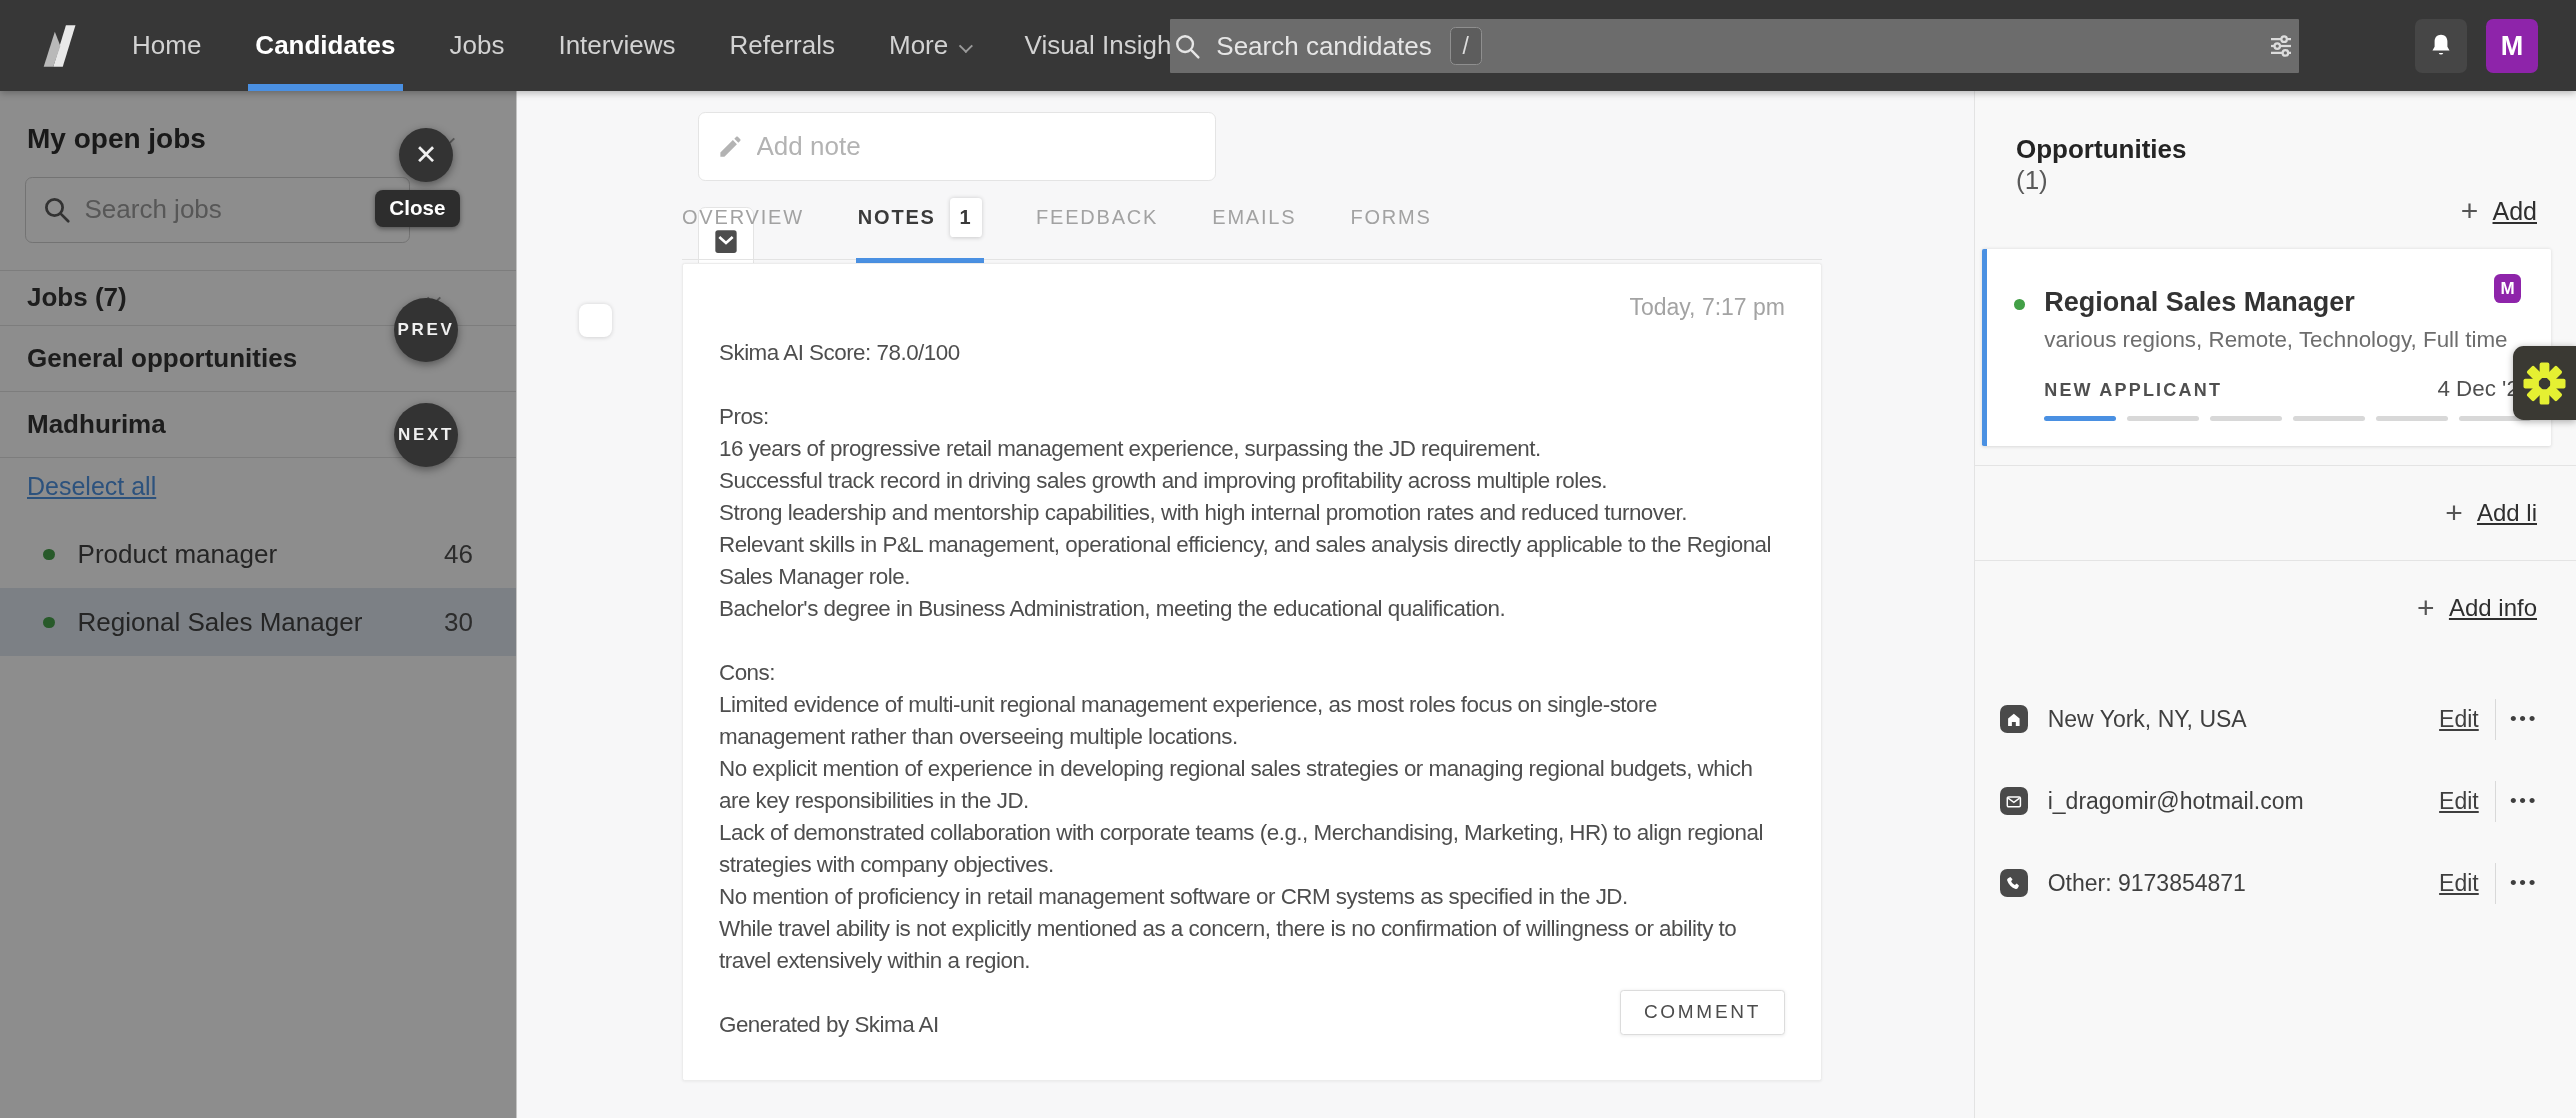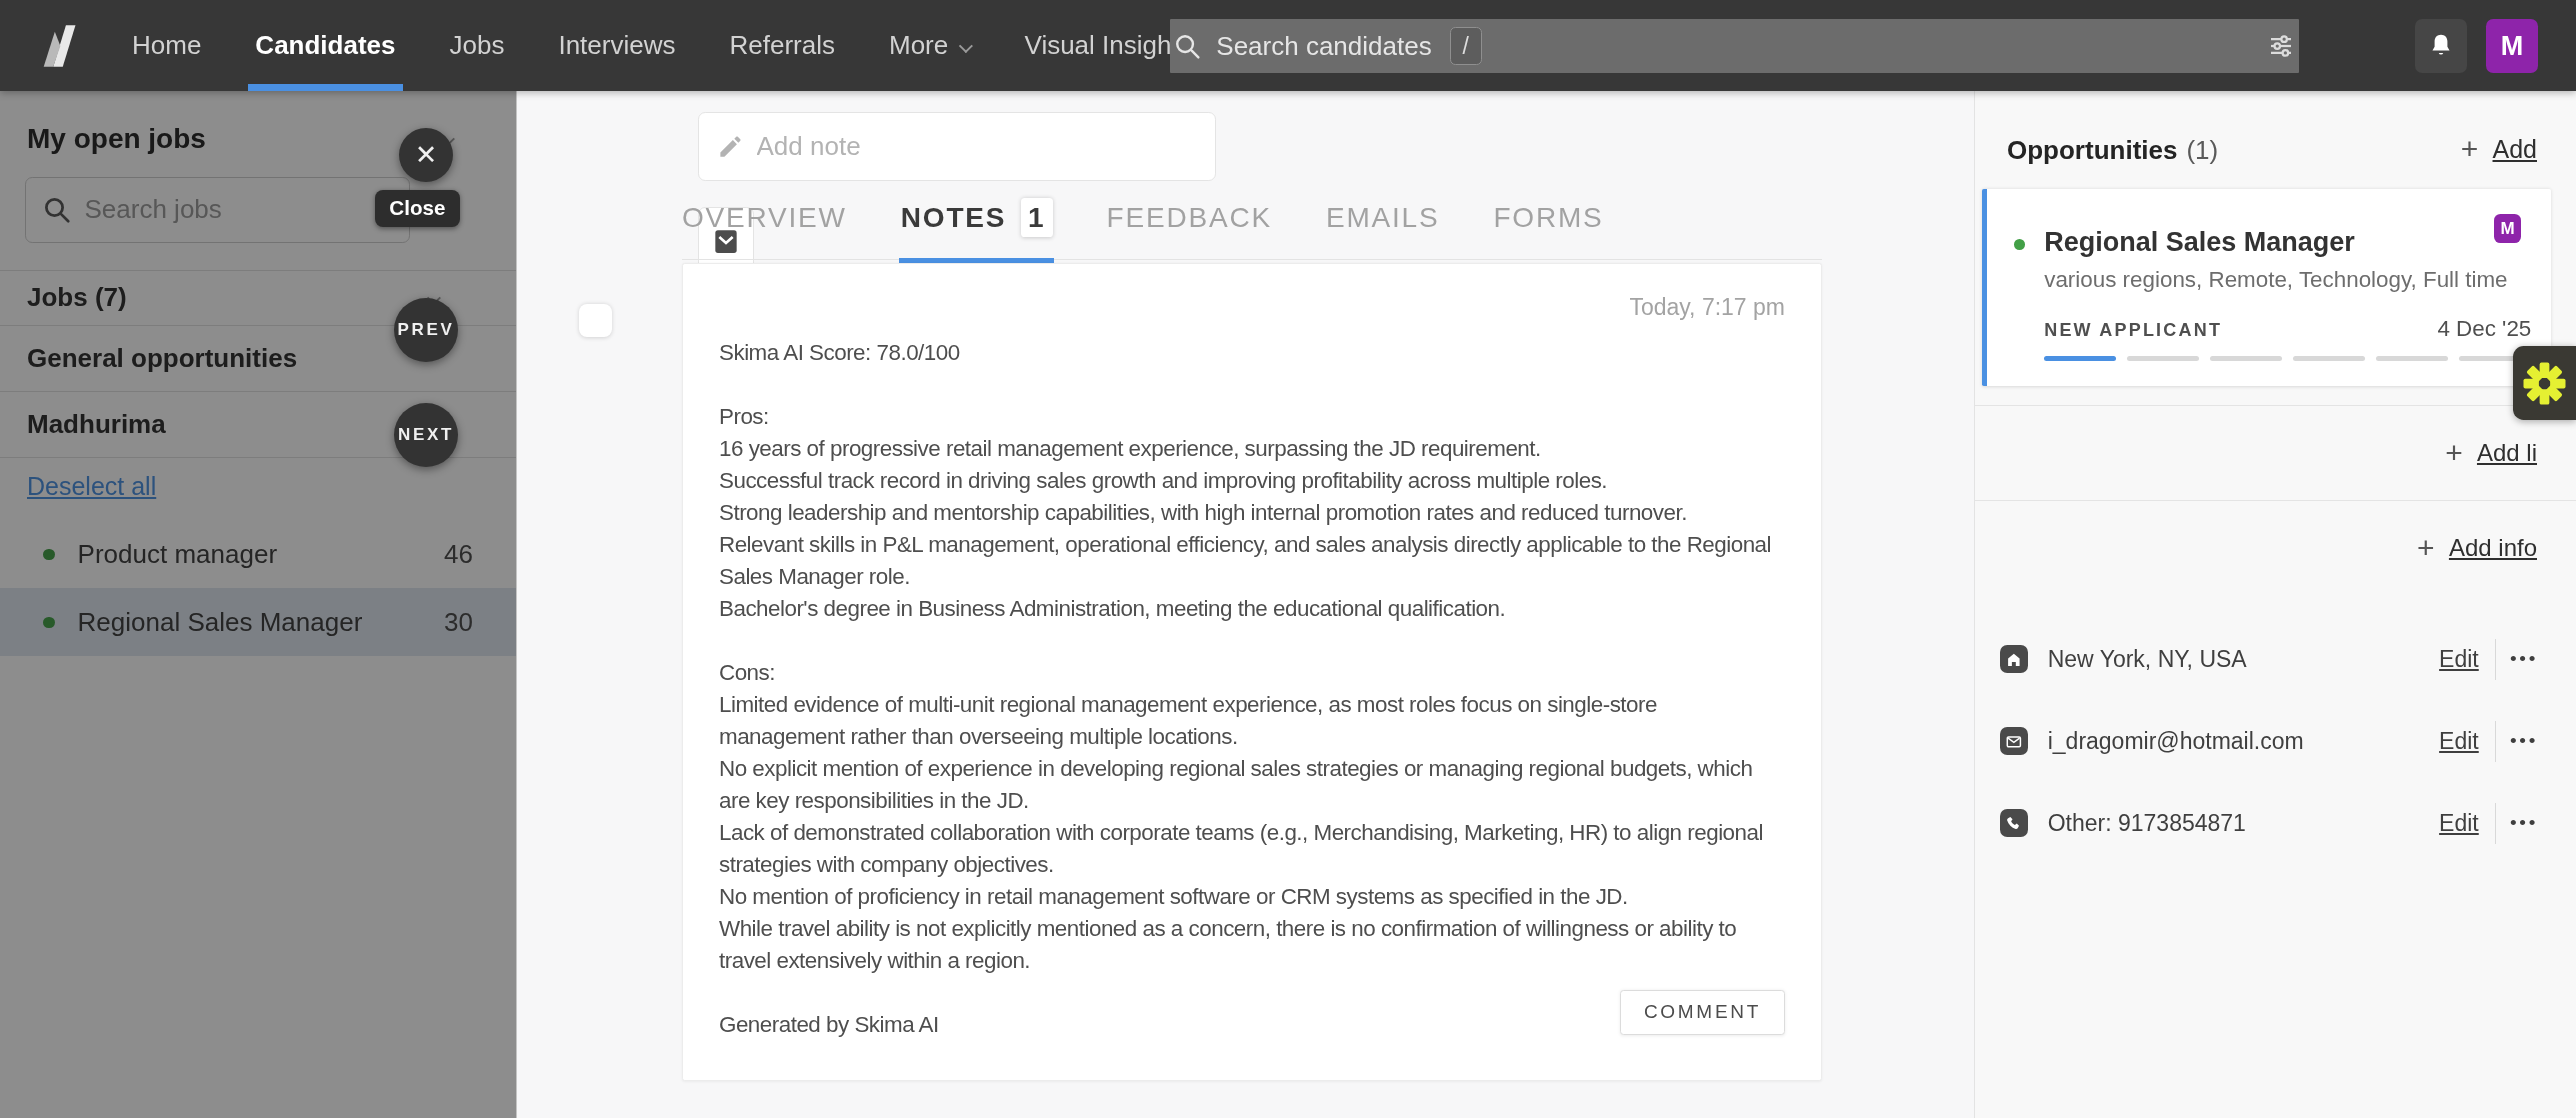--- a/index.html
+++ b/index.html
@@ -78,21 +78,21 @@
               display:flex; align-items:center; justify-content:center; color:#4c4c4c; cursor:pointer; }
   .tool-btn.dots { font-size:19.7px; letter-spacing:1.8px; color:#555; }
   .stage-btn { position:relative; width:226px; height:69px; background:#fff; border:0.9px solid #e4e4e4;
                border-radius:7.2px; display:flex; align-items:center; justify-content:center; gap:19.7px; cursor:pointer; }
   .stage-btn .lbl { font-size:21.5px; font-weight:bold; letter-spacing:2.7px; color:#4f4f4f; }
   .stage-track { position:absolute; left:32px; bottom:11.6px; width:161px; height:4.5px; background:#d9d9d9; border-radius:2.7px; }
   .stage-fill { height:4.5px; background:#4a90e2; border-radius:2.7px; }
 
   .tabs { position:absolute; left:164px; top:107px; width:1140px; border-bottom:1.8px solid #e3e3e3;
           display:flex; gap:54px; padding-bottom:21.5px; }
-  .tab { position:relative; display:flex; align-items:center; gap:14.3px; font-size:28px; letter-spacing:1.8px;
+  .tab { position:relative; display:flex; align-items:center; gap:14.3px; font-size:20px; letter-spacing:1.8px;
          color:#a2a2a2; cursor:pointer; }
   .tab.active { color:#3a3a3a; font-weight:bold; }
   .tab.active::after { content:""; position:absolute; left:-1.8px; right:-1.8px; bottom:-28px; height:7.2px; background:#4a90e2; }
   .tab-badge { background:#ffffff; box-shadow:0 0.9px 4.5px rgba(0,0,0,.18); border-radius:3.6px; width:32px; height:39px;
                display:flex; align-items:center; justify-content:center; color:#3a3a3a; font-weight:bold; }
 
   .note-avatar { position:absolute; left:61px; top:213px; width:33px; height:33px; background:#ffffff;
                  border-radius:8px; box-shadow:0 0.9px 4.5px rgba(0,0,0,.15); }
   .note-card { position:absolute; left:164px; top:172px; width:1140px; height:818px; background:#ffffff;
                border:0.9px solid #ececec; border-radius:2.7px; box-shadow:0 0.9px 2.7px rgba(0,0,0,.05);
@@ -100,21 +100,21 @@
   .note-date { text-align:right; font-size:23px; color:#a3a3a3; }
   .note-body { margin-top:16px; font-size:22.4px; letter-spacing:-0.5px; line-height:32px; color:#4e4e4e;
                white-space:pre-line; width:1069px; }
   .comment-btn { position:absolute; right:36px; bottom:45px; background:#ffffff; border:0.9px solid #dcdcdc;
                  border-radius:3.6px; padding:10.7px 23px; font-size:19px; letter-spacing:2.7px; color:#4c4c4c;
                  box-shadow:0 0.9px 3.6px rgba(0,0,0,.08); cursor:pointer; font-family:Liberation Sans, sans-serif; }
 
   
   .rightpanel { position:absolute; left:1974px; top:91px; width:602px; height:1028px; background:#f8f8f8;
                 border-left:0.9px solid #e3e3e3; }
-  .opp-header { display:flex; align-items:baseline; padding:43px 39px 23px 32px; }
+  .opp-header { display:flex; align-items:baseline; padding:43px 39px 23px 32px;flex-direction:column; }
   .opp-title { font-size:26px; font-weight:bold; color:#242424; }
   .opp-count { font-size:26px; color:#5a5a5a; margin-left:9px; }
   .add-link { margin-left:auto; display:flex; align-items:center; gap:14.3px; cursor:pointer; }
   .plus { font-size:30px; color:#555; font-weight:normal; line-height:1; }
   .add-link .txt { font-size:25px; color:#2f2f2f; text-decoration:underline; }
   .opp-card { position:relative; margin:0 25px 0 7.2px; background:#ffffff; border-left:5.4px solid #4a90e2;
               border-radius:1.8px; box-shadow:0 0.9px 3.6px rgba(0,0,0,.13); padding:38px 19.7px 25px 27px; cursor:pointer; }
   .opp-card .dot { position:absolute; left:27px; top:50px; width:10.7px; height:10.7px; }
   .opp-card-title { margin-left:30px; font-size:27px; color:#333; font-weight:bold; }
   .m-badge { position:absolute; right:30px; top:25px; width:27px; height:29px; background:#8e24aa; color:#fff;

